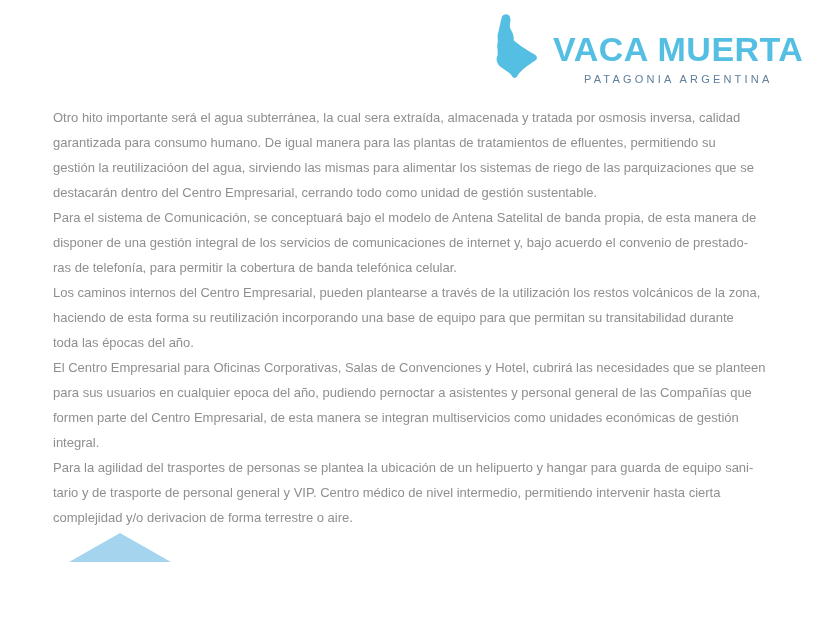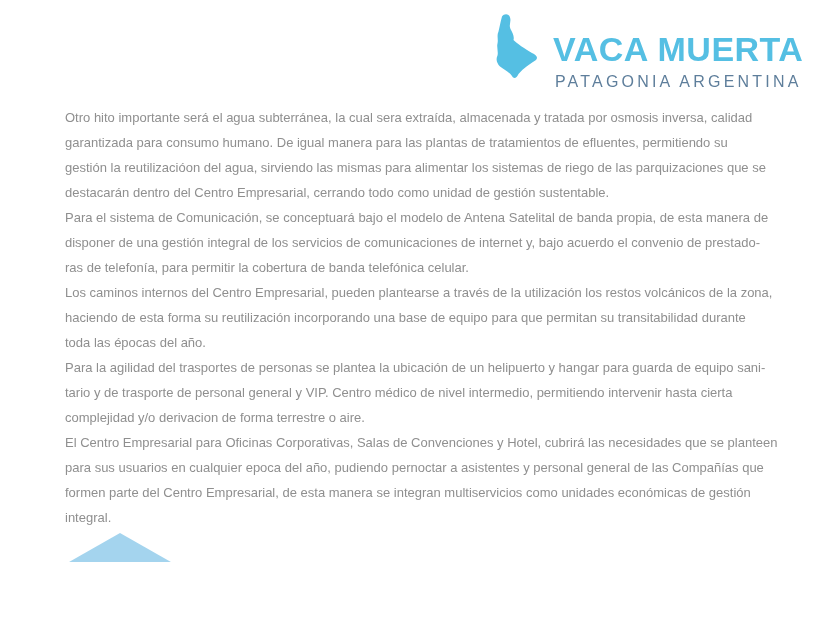--- a/index.html
+++ b/index.html
@@ -36,31 +36,31 @@
   .logo-title {
     font-size: 34px;
     font-weight: 800;
     letter-spacing: 0.5px;
     line-height: 1;
     color: #55bfe3;
     white-space: nowrap;
   }
   .logo-subtitle {
     margin-top: 7px;
-    font-size: 16px;
+    font-size: 11px;
     font-weight: 400;
     letter-spacing: 3.2px;
     color: #5e7e9b;
     white-space: nowrap;
   }
   
   .content {
     position: absolute;
     top: 105px;
-    left: 65px;
+    left: 53px;
     width: 762px;
     color: #8f8f8f;
     font-size: 13px;
     line-height: 25px;
     letter-spacing: 0;
   }
   .content p {
     margin: 0;
     white-space: pre-line;
   }
@@ -107,24 +107,24 @@
     <p>Otro hito importante será el agua subterránea, la cual sera extraída, almacenada y tratada por osmosis inversa, calidad
 garantizada para consumo humano. De igual manera para las plantas de tratamientos de efluentes, permitiendo su
 gestión la reutilizacióon del agua, sirviendo las mismas para alimentar los sistemas de riego de las parquizaciones que se
 destacarán dentro del Centro Empresarial, cerrando todo como unidad de gestión sustentable.</p>
     <p>Para el sistema de Comunicación, se conceptuará bajo el modelo de Antena Satelital de banda propia, de esta manera de
 disponer de una gestión integral de los servicios de comunicaciones de internet y, bajo acuerdo el convenio de prestado-
 ras de telefonía, para permitir la cobertura de banda telefónica celular.</p>
     <p>Los caminos internos del Centro Empresarial, pueden plantearse a través de la utilización los restos volcánicos de la zona,
 haciendo de esta forma su reutilización incorporando una base de equipo para que permitan su transitabilidad durante
 toda las épocas del año.</p>
-    <p>Para la agilidad del trasportes de personas se plantea la ubicación de un helipuerto y hangar para guarda de equipo sani-
-tario y de trasporte de personal general y VIP. Centro médico de nivel intermedio, permitiendo intervenir hasta cierta
-complejidad y/o derivacion de forma terrestre o aire.</p>
     <p>El Centro Empresarial para Oficinas Corporativas, Salas de Convenciones y Hotel, cubrirá las necesidades que se planteen
 para sus usuarios en cualquier epoca del año, pudiendo pernoctar a asistentes y personal general de las Compañías que
 formen parte del Centro Empresarial, de esta manera se integran multiservicios como unidades económicas de gestión
 integral.</p>
+    <p>Para la agilidad del trasportes de personas se plantea la ubicación de un helipuerto y hangar para guarda de equipo sani-
+tario y de trasporte de personal general y VIP. Centro médico de nivel intermedio, permitiendo intervenir hasta cierta
+complejidad y/o derivacion de forma terrestre o aire.</p>
   </main>
 
   <div class="pentagon"></div>
 
 </div>
 
 </body></html>

